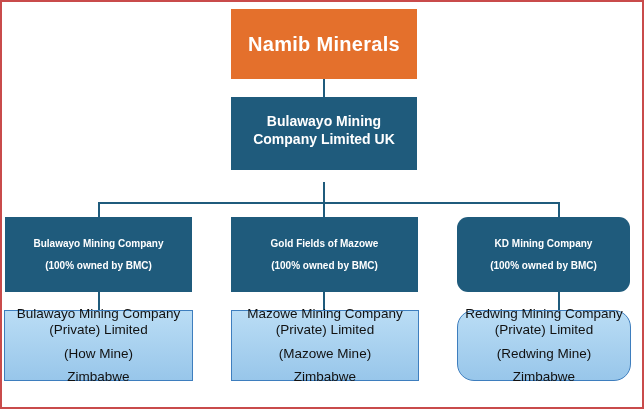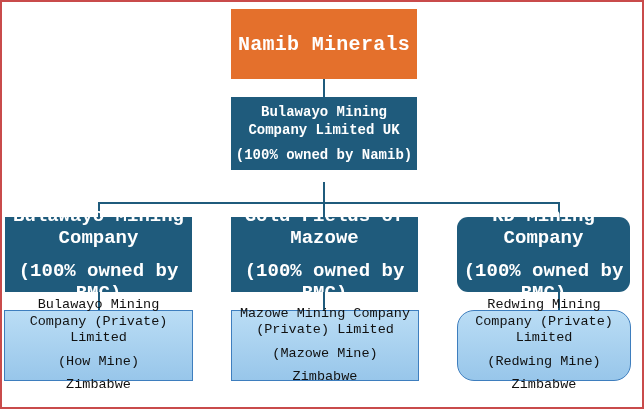--- a/index.html
+++ b/index.html
@@ -18,21 +18,20 @@
     overflow: hidden;
   }
   .box {
     position: absolute;
     box-sizing: border-box;
     display: flex;
     flex-direction: column;
     align-items: center;
     justify-content: center;
     text-align: center;
-    font-family: Liberation Mono, monospace;
   }
   .box p { margin: 0; }
 
   
   .root {
     left: 229px; top: 7px; width: 186px; height: 70px;
     background: var(--root-fill, #E4702C);
     color: var(--root-text, #FFFFFF);
     font-size: 20px;
     font-weight: 700;
@@ -48,27 +47,27 @@
     font-weight: 700;
     line-height: 1.3;
   }
   .parent .nm { max-width: 152px; margin: 0 auto 7px; }
 
   
   .holding {
     top: 215px; height: 75px;
     background: var(--holding-fill, #1F5B7C);
     color: var(--holding-text, #FFFFFF);
-    font-size: 19px;
+    font-size: 10px;
     font-weight: 700;
     padding: 0 4px;
   }
   .holding .nm { margin-bottom: 11px; }
   .h0 { left: 3px;   width: 187px; }
-  .h1 { left: 229px; width: 187px; align-items: flex-end; }
+  .h1 { left: 229px; width: 187px; }
   .h2 { left: 455px; width: 173px; border-radius: 11px; }
 
   
   .subsidiary {
     top: 308px; height: 71px;
     background: linear-gradient(to bottom,
       var(--subsidiary-fill-top, #BADDF5),
       var(--subsidiary-fill-bottom, #98C6EA));
     border: 1.5px solid var(--subsidiary-border, #3E7EBE);
     color: var(--subsidiary-text, #111111);
@@ -96,21 +95,20 @@
 <div class="stage">
 
   <div class="box root">
     <p>Namib Minerals</p>
   </div>
 
   <div class="line vline" style="left:321.2px; top:77px; height:30px;"></div>
 
   <div class="box parent">
     <p class="nm">Bulawayo Mining Company Limited UK</p>
-    <p class="own">(100% owned by Namib)</p>
   </div>
 
   <div class="line vline" style="left:321.2px; top:180px; height:20px;"></div>
 
   <div class="line hline" style="left:96px; top:200px; width:462px;"></div>
 
   <div class="line vline" style="left:96px;  top:200px; height:15px;"></div>
   <div class="line vline" style="left:321.2px; top:200px; height:15px;"></div>
   <div class="line vline" style="left:556.4px; top:200px; height:15px;"></div>
 

